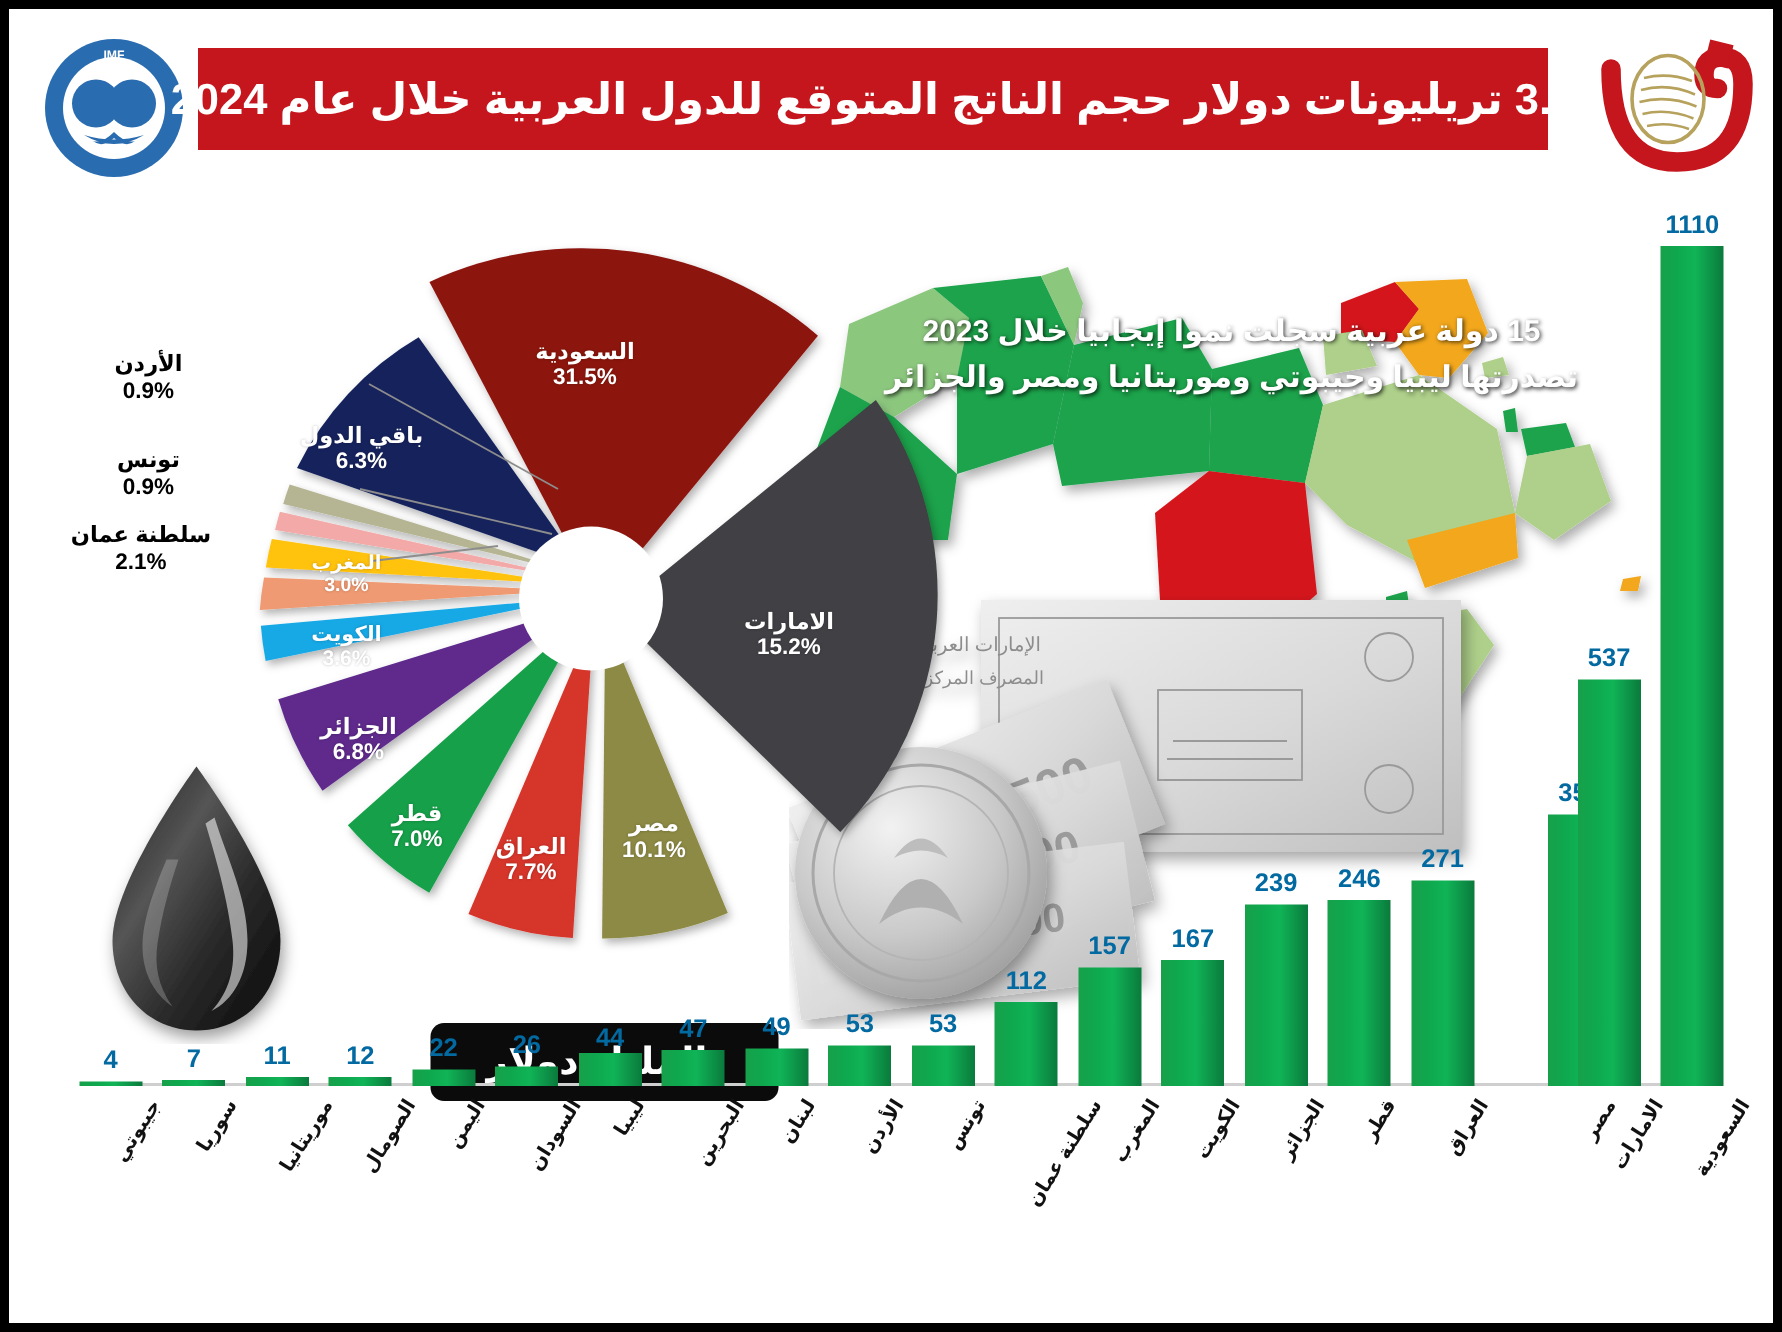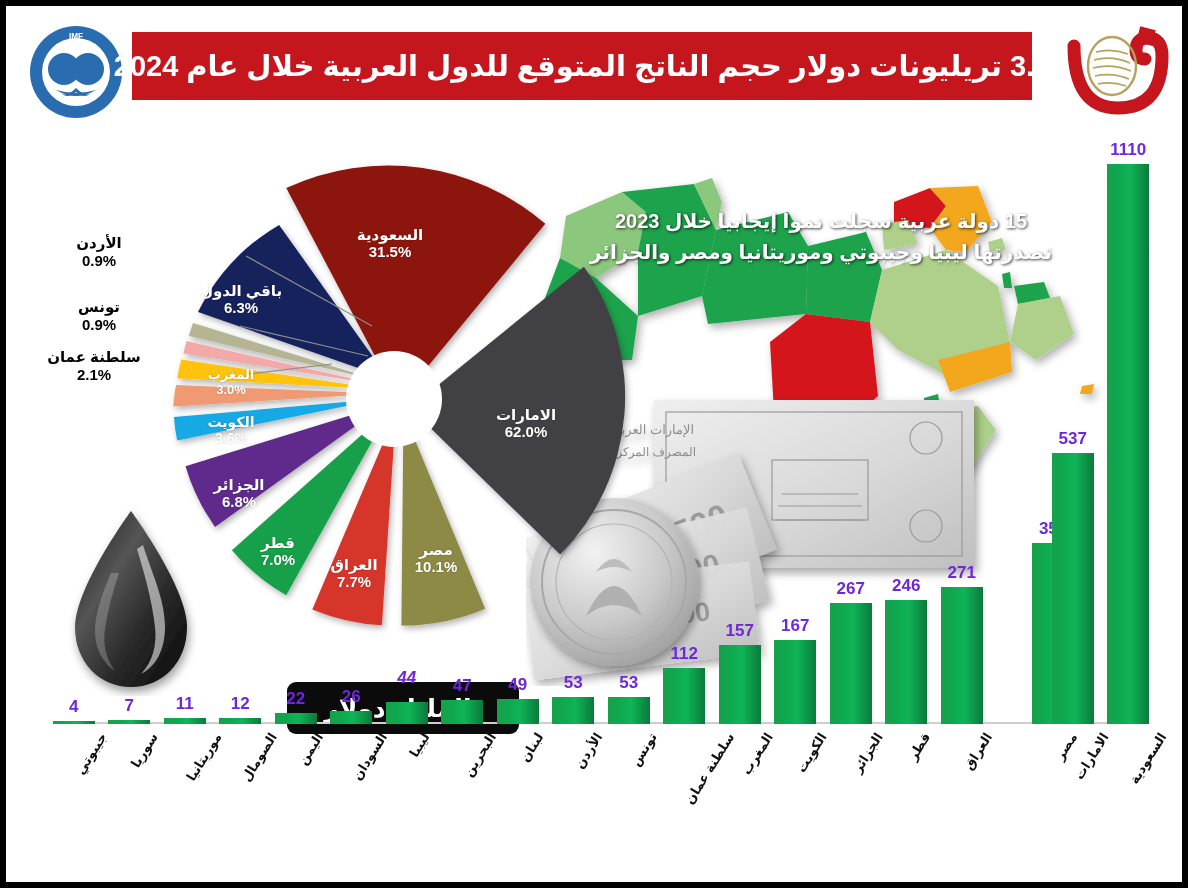--- a/index.html
+++ b/index.html
@@ -56,21 +56,21 @@
   #unit-text{color:#fff;font-weight:bold;font-size:25px;direction:rtl;}
   
   #bars{position:absolute;left:40px;top:140px;width:1110px;height:666px;}
   .bar-col{position:absolute;bottom:0;}
   .bar-rect{
     position:absolute;bottom:0;left:0;width:100%;
     background:linear-gradient(to right,#17a04a 0%,#0ea84f 28%,#10b457 55%,#0a7a3c 100%);
   }
   .bar-val{
     position:absolute;left:50%;transform:translateX(-50%);
-    font-weight:bold;font-size:17px;color:#6d28d9;white-space:nowrap;
+    font-weight:bold;font-size:17px;color:#0369a1;white-space:nowrap;
   }
   .bar-name{
     position:absolute;left:50%;top:4px;
     font-size:13px;font-weight:bold;color:#111;direction:rtl;white-space:nowrap;
     transform-origin:top right;transform:translateX(-50%) rotate(-58deg);
   }
   #baseline{position:absolute;left:40px;right:38px;height:2px;background:#cfcfcf;}
 </style>
 </head>
 <body>
@@ -267,21 +267,21 @@
         <path d="M110 100 L236 170"></path>
         <path d="M104 170 L232 200"></path>
         <path d="M112 218 L196 208"></path>
       </g>
     </svg>
 
     <div class="pie-lab" style="left:194px;top:70px;width:120px;">
       <span>السعودية</span><br><span>31.5%</span>
     </div>
     <div class="pie-lab" style="left:330px;top:250px;width:120px;">
-      <span>الامارات</span><br><span>62.0%</span>
+      <span>الامارات</span><br><span>15.2%</span>
     </div>
     <div class="pie-lab" style="left:250px;top:385px;width:100px;">
       <span>مصر</span><br><span>10.1%</span>
     </div>
     <div class="pie-lab" style="left:168px;top:400px;width:100px;">
       <span>العراق</span><br><span>7.7%</span>
     </div>
     <div class="pie-lab" style="left:92px;top:378px;width:100px;">
       <span>قطر</span><br><span>7.0%</span>
     </div>
@@ -360,21 +360,21 @@
           <div class="bar-val" style="bottom: 103.099px;">22</div>
           <div class="bar-name" style="top: 566px;">اليمن</div>
         </div>
         <div class="bar-col" style="left: 284.16px; width: 42.18px; height: 648px; bottom: 0px;">
           <div class="bar-rect" style="height: 13.1171px; bottom: 88px;"></div>
           <div class="bar-val" style="bottom: 105.117px;">26</div>
           <div class="bar-name" style="top: 566px;">السودان</div>
         </div>
         <div class="bar-col" style="left: 339.66px; width: 42.18px; height: 648px; bottom: 0px;">
           <div class="bar-rect" style="height: 22.1982px; bottom: 88px;"></div>
-          <div class="bar-val" style="bottom: 124px; font-style: italic;">44</div>
+          <div class="bar-val" style="bottom: 110px;">44</div>
           <div class="bar-name" style="top: 566px;">ليبيا</div>
         </div>
         <div class="bar-col" style="left: 395.16px; width: 42.18px; height: 648px; bottom: 0px;">
           <div class="bar-rect" style="height: 23.7117px; bottom: 88px;"></div>
           <div class="bar-val" style="bottom: 115.712px;">47</div>
           <div class="bar-name" style="top: 566px;">البحرين</div>
         </div>
         <div class="bar-col" style="left: 450.66px; width: 42.18px; height: 648px; bottom: 0px;">
           <div class="bar-rect" style="height: 24.7207px; bottom: 88px;"></div>
           <div class="bar-val" style="bottom: 116.721px;">49</div>
@@ -400,21 +400,21 @@
           <div class="bar-val" style="bottom: 171.207px; text-align: center;">157</div>
           <div class="bar-name" style="top: 566px;">المغرب</div>
         </div>
         <div class="bar-col" style="left: 728.16px; width: 42.18px; height: 648px; bottom: 0px;">
           <div class="bar-rect" style="height: 84.2523px; bottom: 88px;"></div>
           <div class="bar-val" style="bottom: 176.252px;">167</div>
           <div class="bar-name" style="top: 566px;">الكويت</div>
         </div>
         <div class="bar-col" style="left: 783.66px; width: 42.18px; height: 648px; bottom: 0px;">
           <div class="bar-rect" style="height: 120.577px; bottom: 88px;"></div>
-          <div class="bar-val" style="bottom: 212.577px;">267</div>
+          <div class="bar-val" style="bottom: 212.577px;">239</div>
           <div class="bar-name" style="top: 566px;">الجزائر</div>
         </div>
         <div class="bar-col" style="left: 839.16px; width: 42.18px; height: 648px; bottom: 0px;">
           <div class="bar-rect" style="height: 124.108px; bottom: 88px;"></div>
           <div class="bar-val" style="bottom: 216.108px;">246</div>
           <div class="bar-name" style="top: 566px;">قطر</div>
         </div>
         <div class="bar-col" style="left: 894.66px; width: 42.18px; height: 648px; bottom: 0px;">
           <div class="bar-rect" style="height: 136.721px; bottom: 88px;"></div>
           <div class="bar-val" style="bottom: 228.721px;">271</div>

